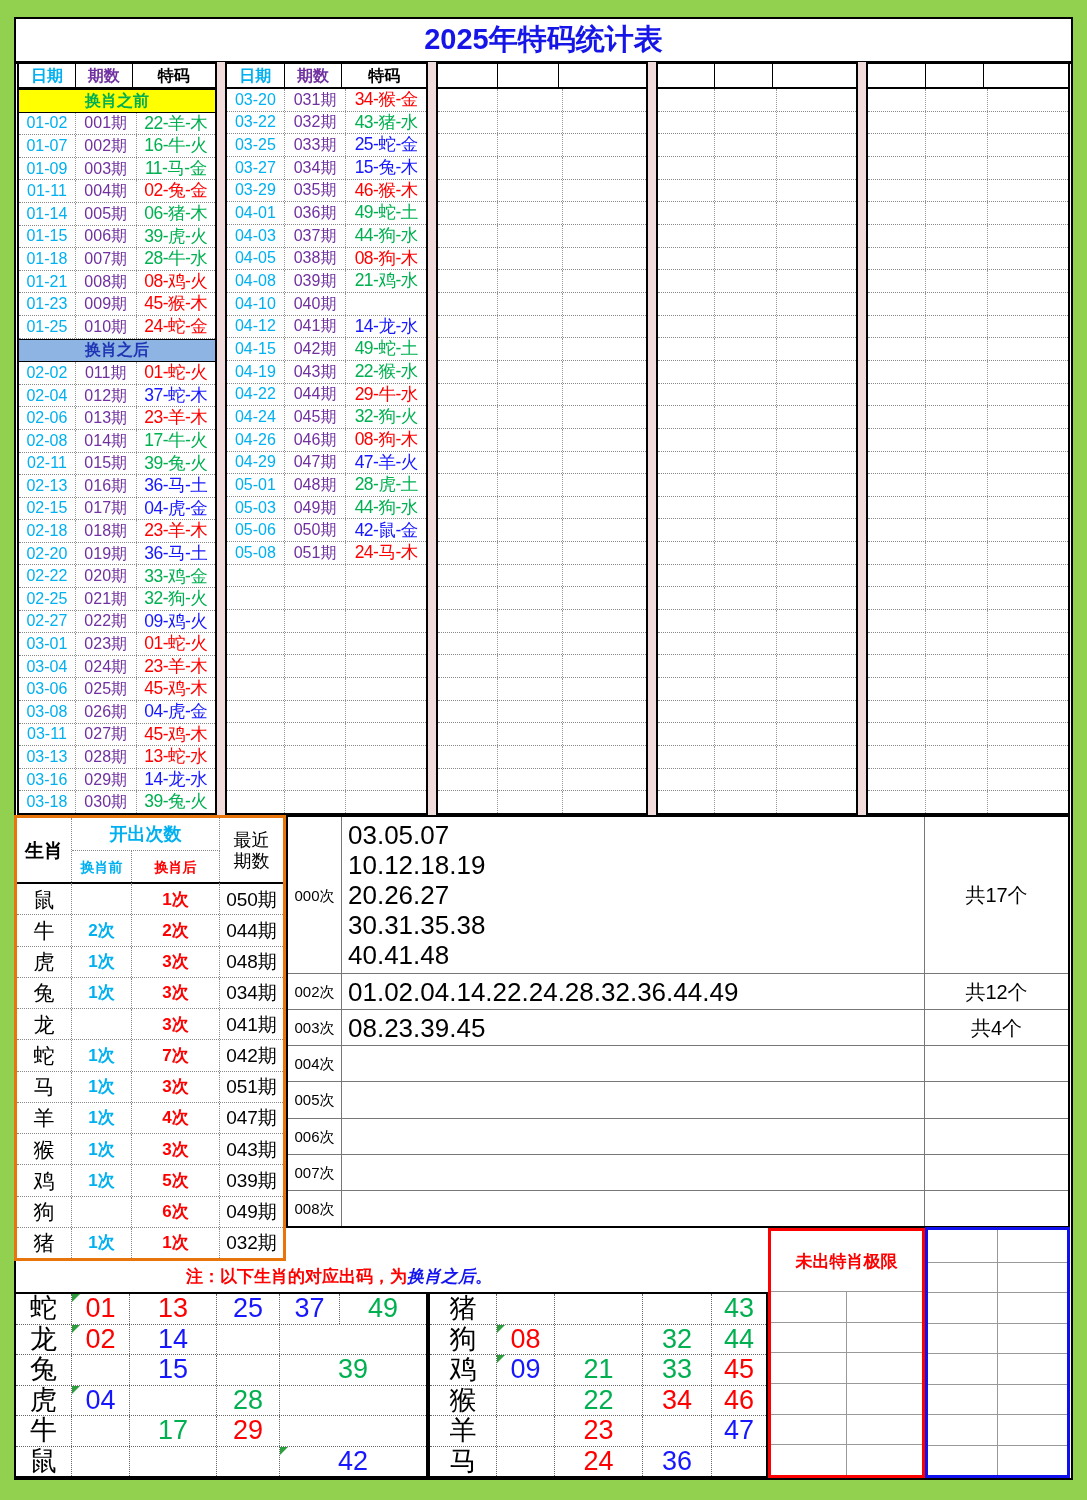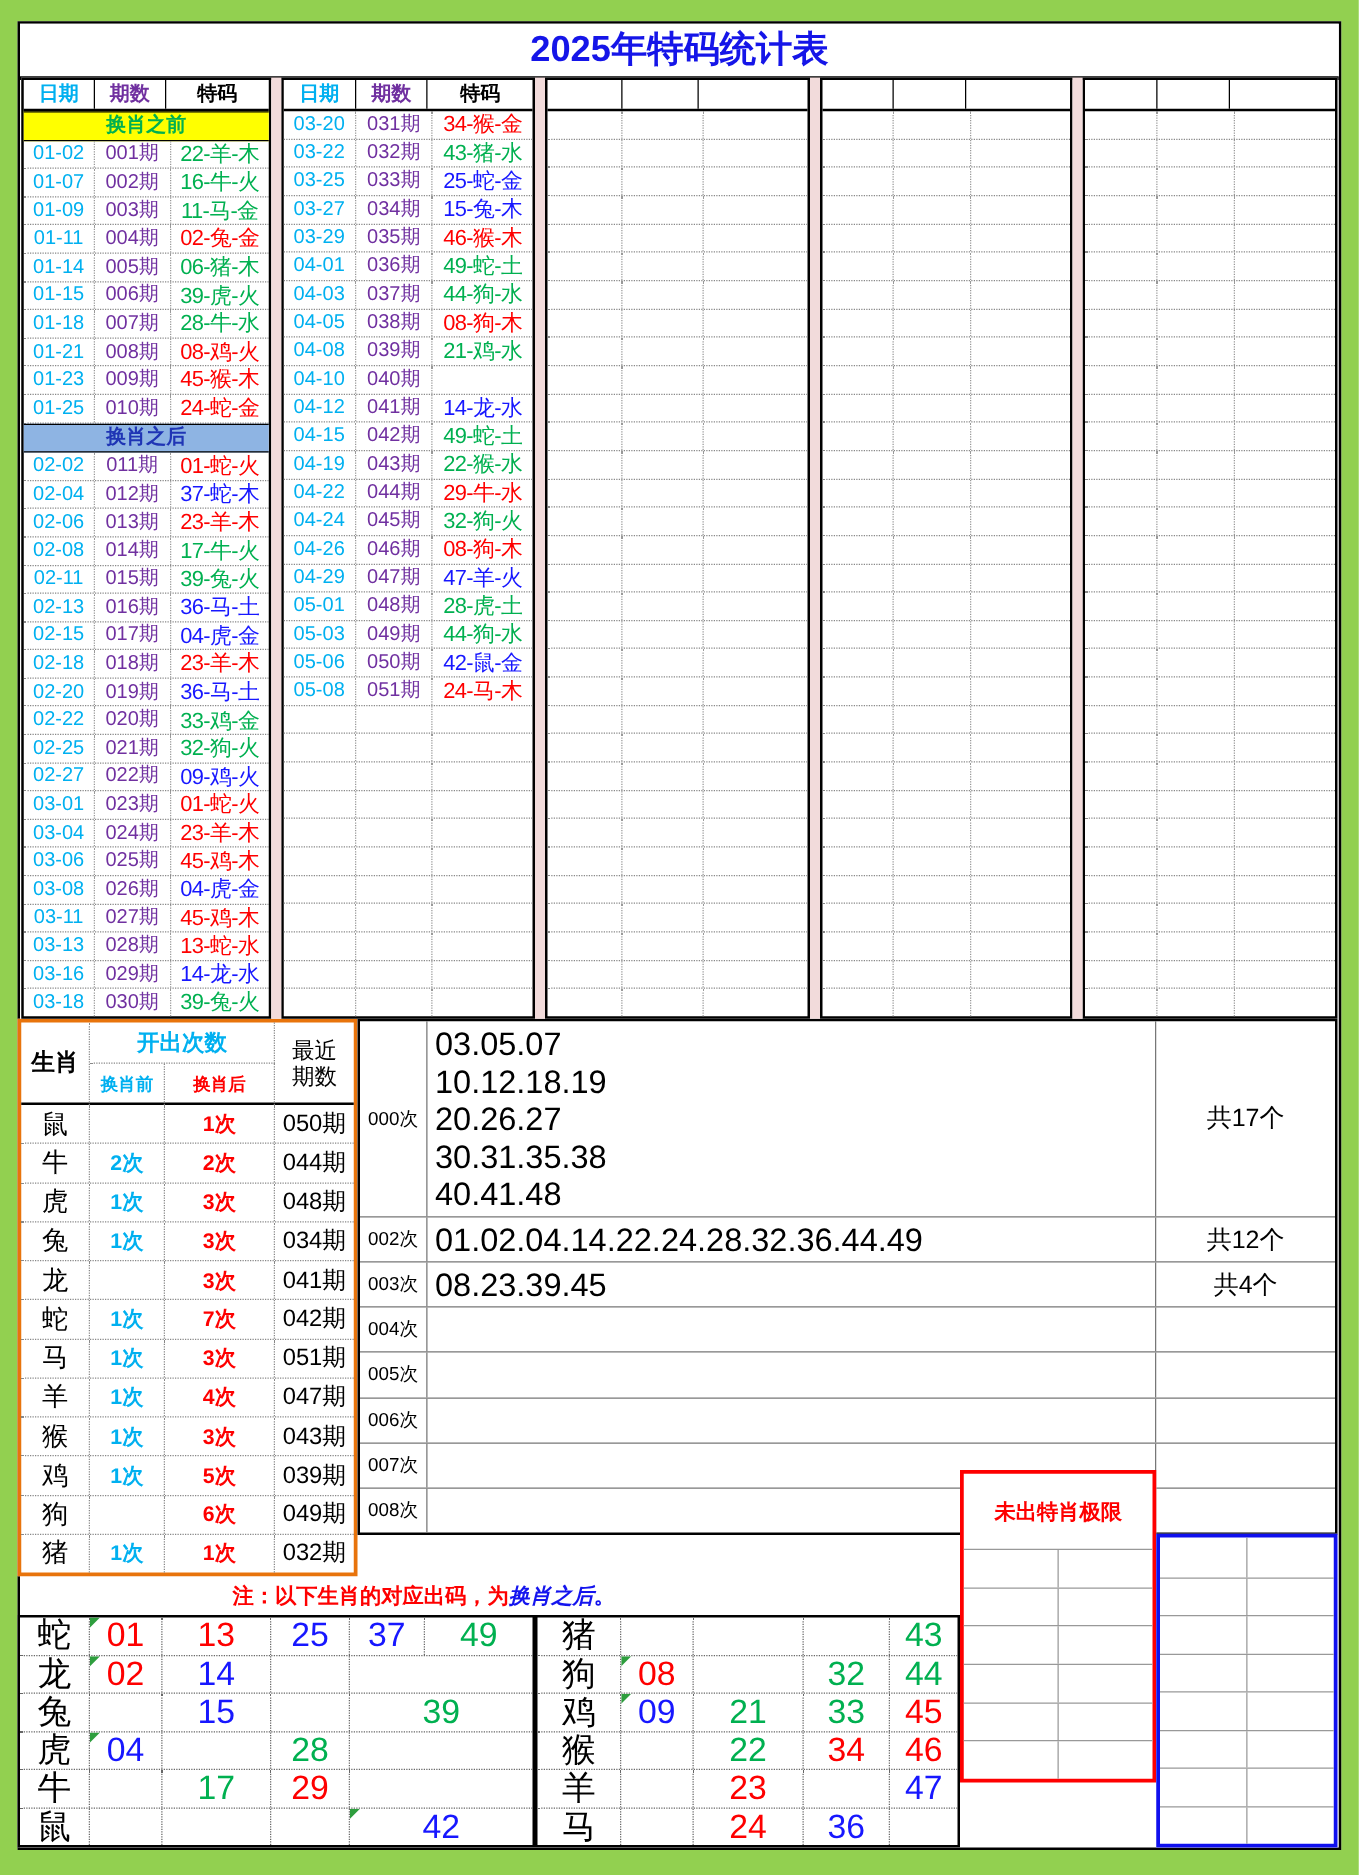--- a/index.html
+++ b/index.html
@@ -76,21 +76,21 @@
   .bzrow{flex:1;display:flex;border-bottom:1px dotted #666;box-sizing:border-box;min-height:0}
   .bzrow:last-child{border-bottom:none}
   .bzc{display:flex;align-items:center;justify-content:center;border-right:1px dotted #666;
        box-sizing:border-box;position:relative;line-height:1;overflow:hidden}
   .bzc.last{flex:1;border-right:none}
   .bz-zodiac{font-size:27px;color:#000}
   .bz-num{font-size:27px}
   .bznote::before{content:"";position:absolute;left:0;top:0;width:0;height:0;
                   border-top:8px solid #2E9E3E;border-right:8px solid transparent}
   
-  .redbox{position:absolute;left:768px;top:1176px;width:157px;height:250px;border:3px solid #FE0000;
+  .redbox{position:absolute;left:768px;top:1228px;width:157px;height:250px;border:3px solid #FE0000;
           box-sizing:border-box;background:#fff;display:flex;flex-direction:column}
   .redbox-head{height:61px;display:flex;align-items:center;justify-content:center;color:#FE0000;
                font-weight:bold;font-size:17px;border-bottom:1px solid #999;box-sizing:border-box;line-height:1}
   .gridrow{flex:1;display:flex;border-bottom:1px solid #999;box-sizing:border-box;min-height:0}
   .gridrow:last-child{border-bottom:none}
   .gridcell{flex:1;border-right:1px solid #999;box-sizing:border-box}
   .gridcell:last-child{border-right:none}
   .bluebox{position:absolute;left:925px;top:1227px;width:145px;height:251px;border:3px solid #1010EE;
            box-sizing:border-box;background:#fff;display:flex;flex-direction:column}
 </style>

